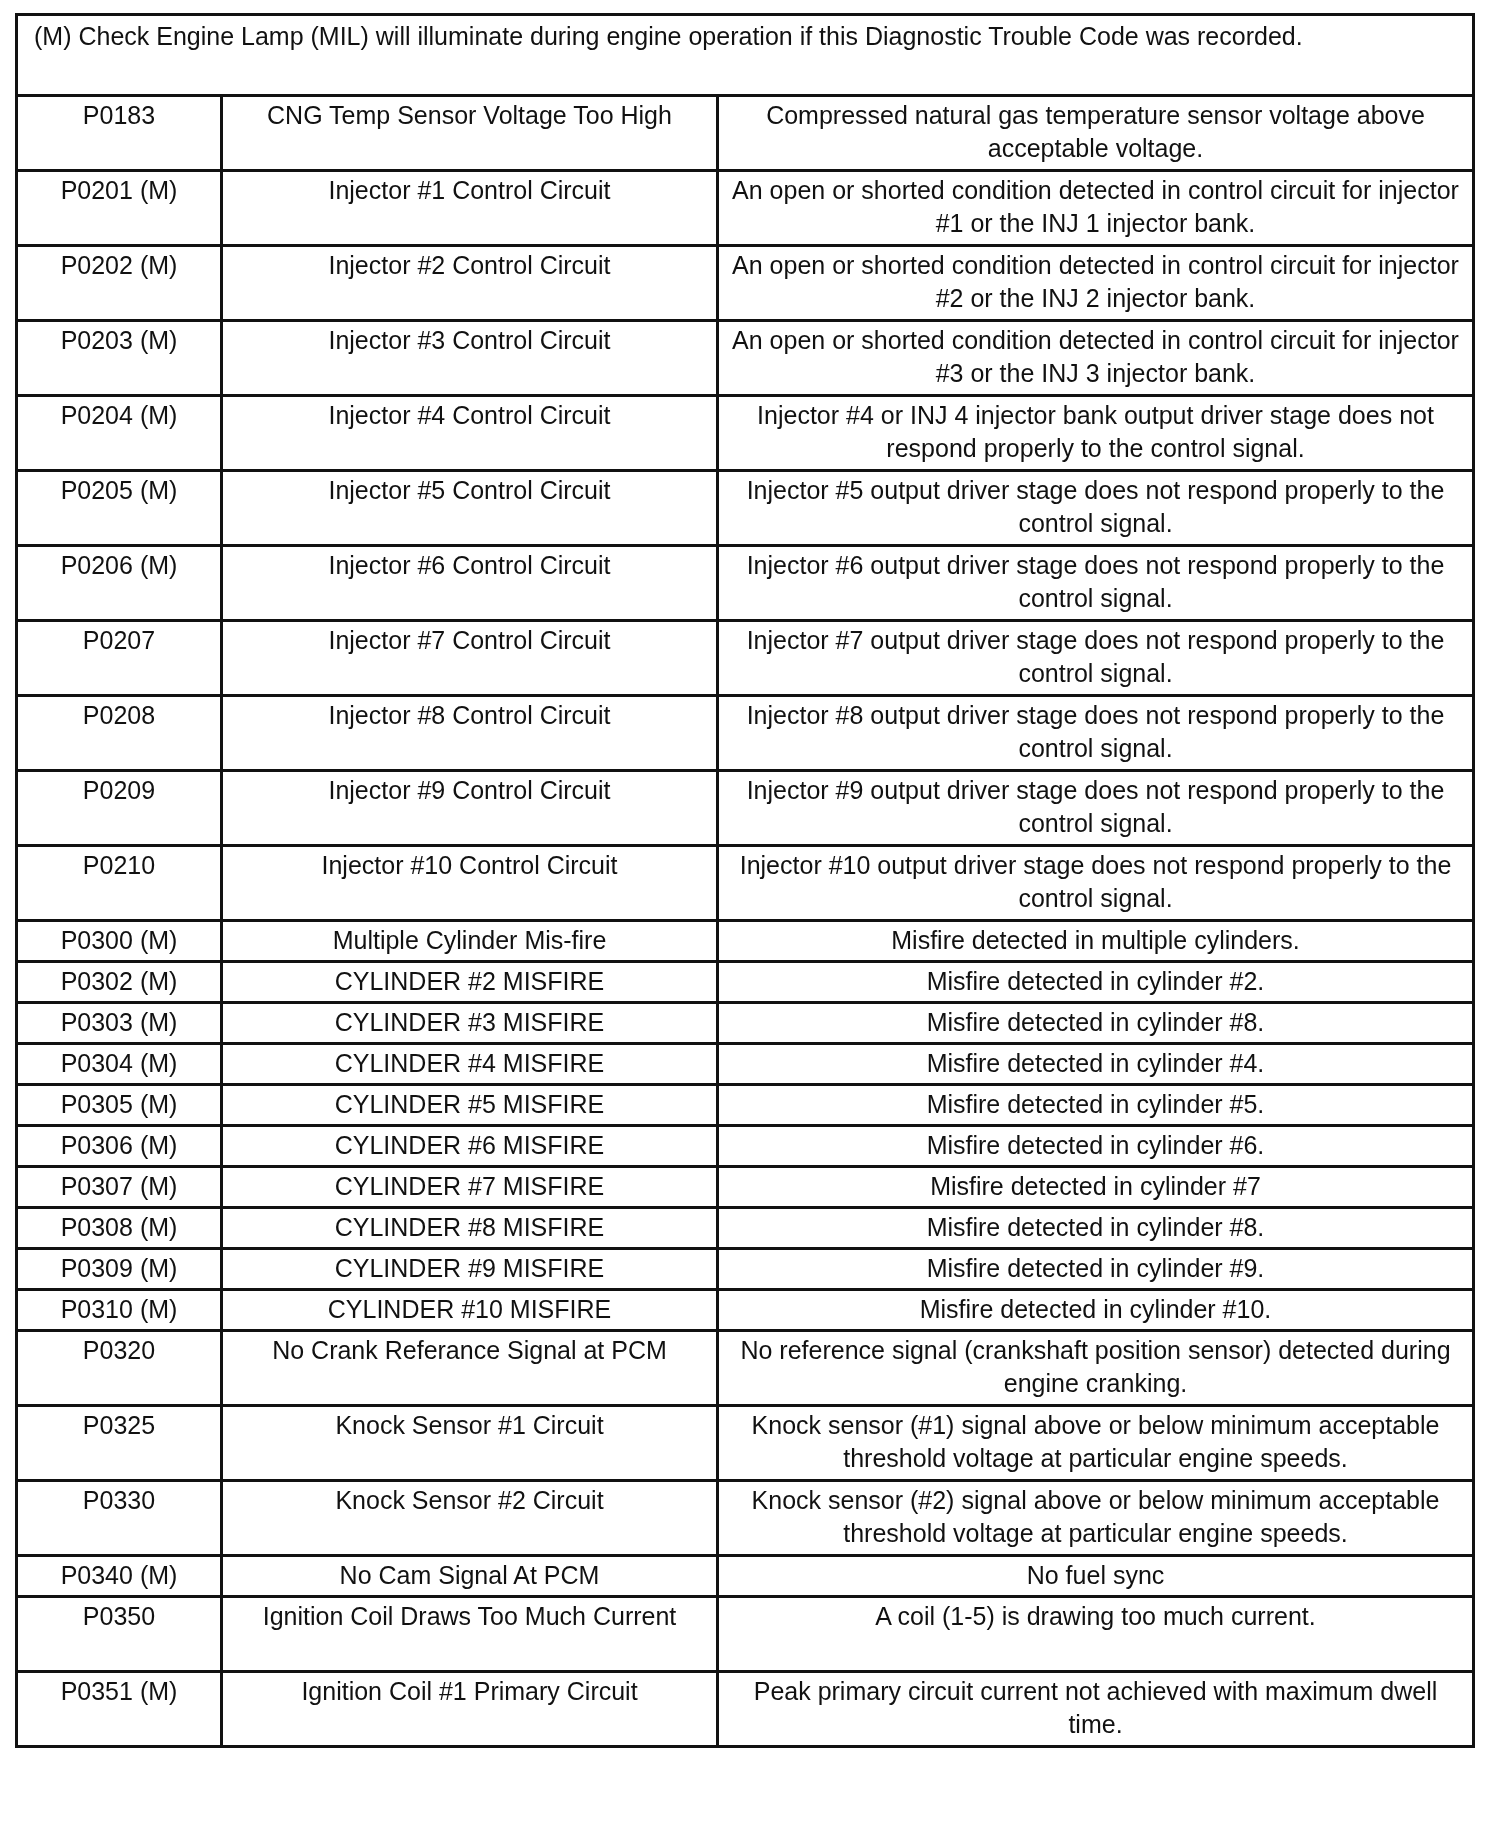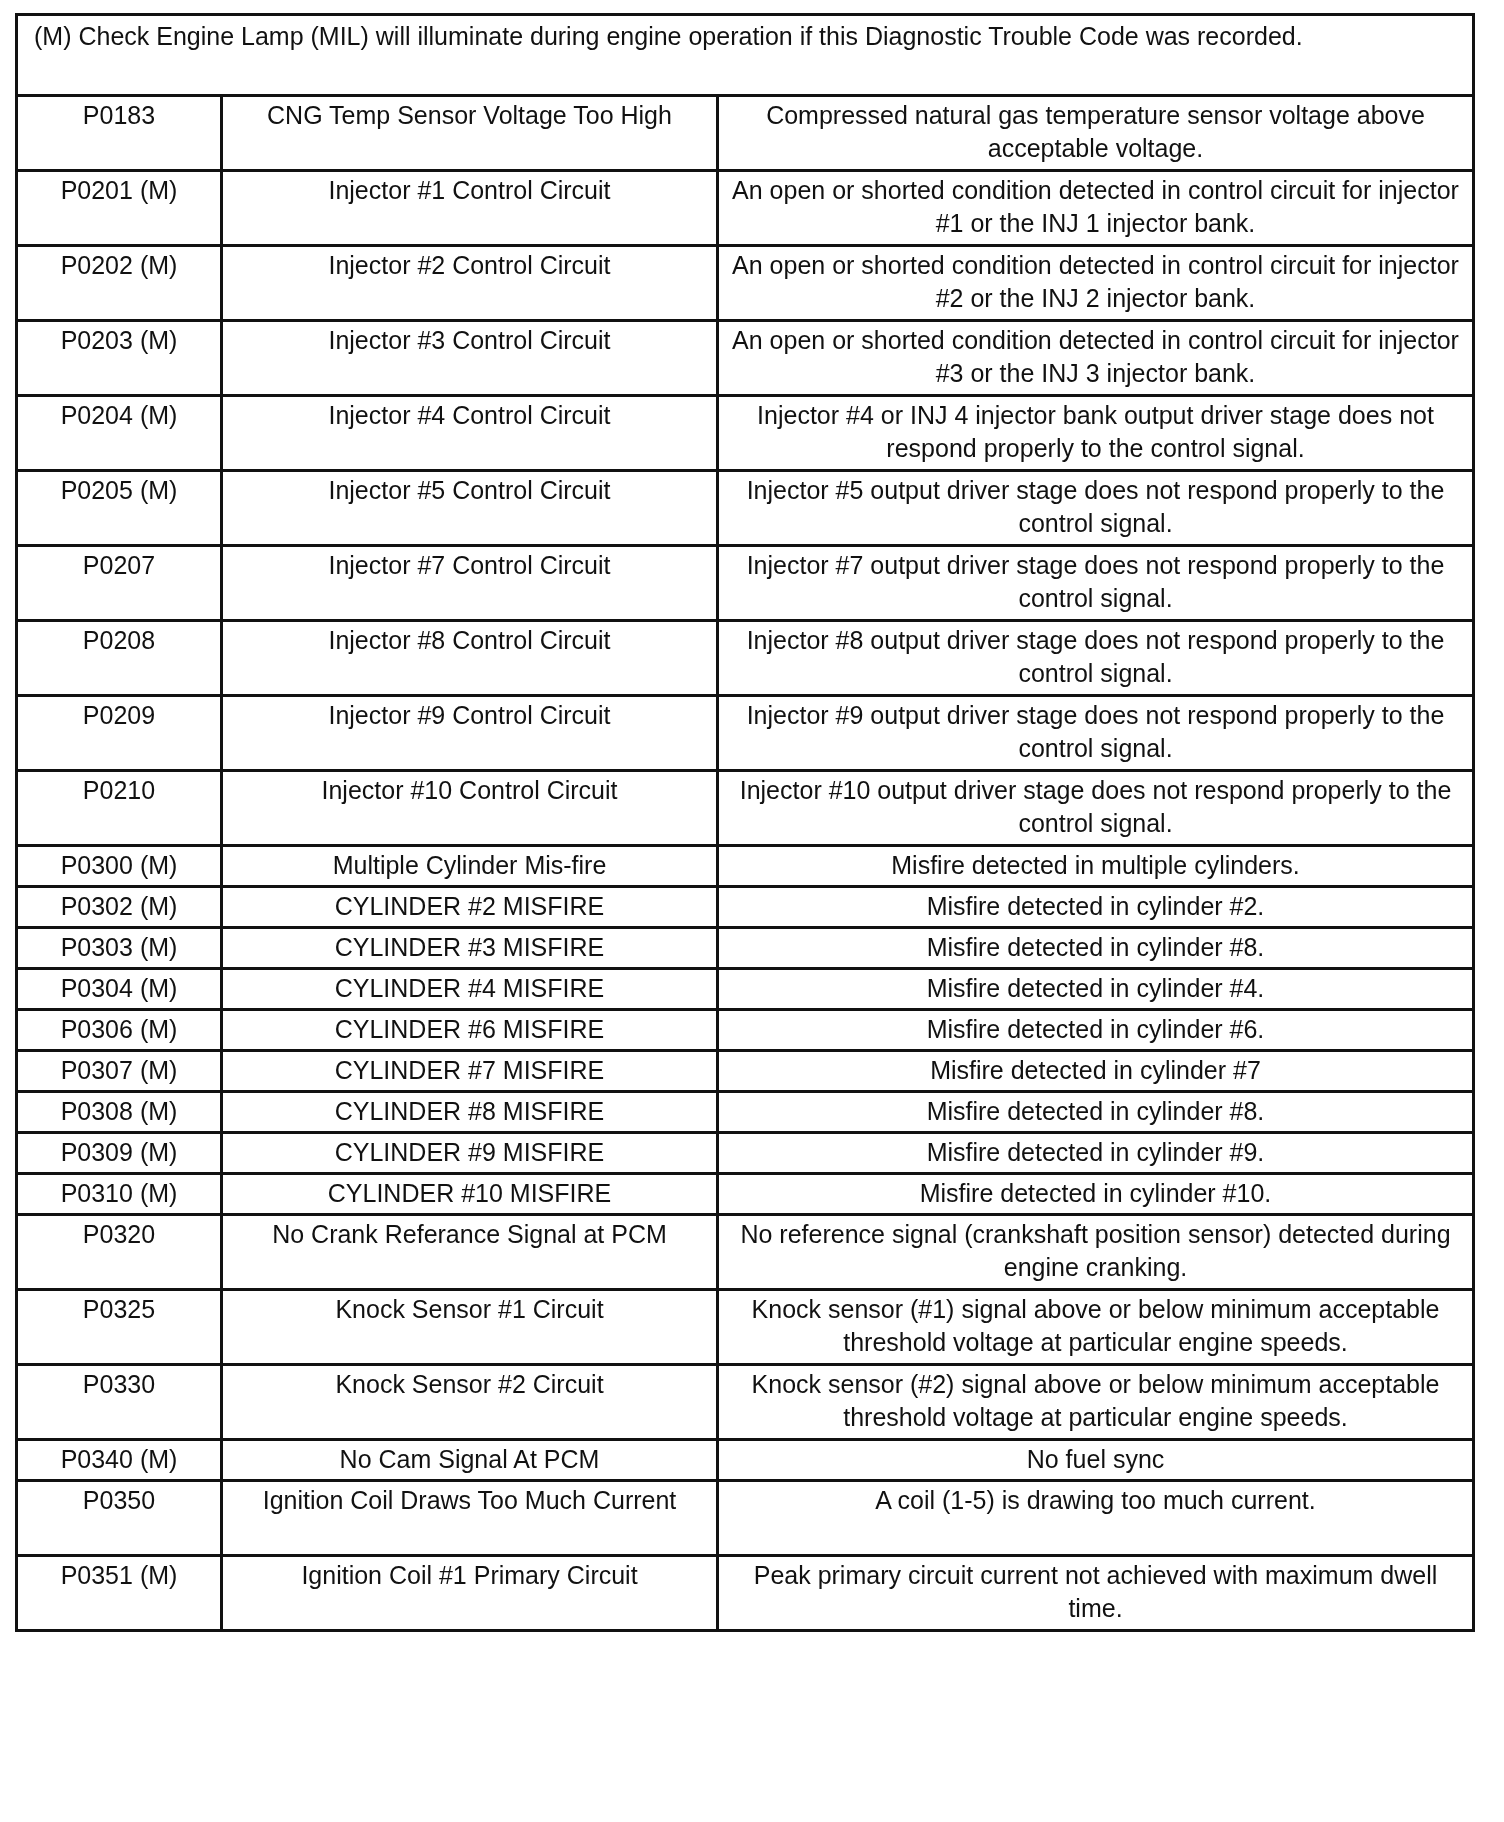--- a/index.html
+++ b/index.html
@@ -55,20 +55,25 @@
         <td>P0204 (M)</td>
         <td>Injector #4 Control Circuit</td>
         <td>Injector #4 or INJ 4 injector bank output driver stage does not respond properly to the control signal.</td>
       </tr>
       <tr class="two">
         <td>P0205 (M)</td>
         <td>Injector #5 Control Circuit</td>
         <td>Injector #5 output driver stage does not respond properly to the control signal.</td>
       </tr>
       <tr class="two">
+        <td>P0206 (M)</td>
+        <td>Injector #6 Control Circuit</td>
+        <td>Injector #6 output driver stage does not respond properly to the control signal.</td>
+      </tr>
+      <tr class="two">
         <td>P0207</td>
         <td>Injector #7 Control Circuit</td>
         <td>Injector #7 output driver stage does not respond properly to the control signal.</td>
       </tr>
       <tr class="two">
         <td>P0208</td>
         <td>Injector #8 Control Circuit</td>
         <td>Injector #8 output driver stage does not respond properly to the control signal.</td>
       </tr>
       <tr class="two">
@@ -93,20 +98,25 @@
       </tr>
       <tr class="one">
         <td>P0303 (M)</td>
         <td>CYLINDER #3 MISFIRE</td>
         <td>Misfire detected in cylinder #8.</td>
       </tr>
       <tr class="one">
         <td>P0304 (M)</td>
         <td>CYLINDER #4 MISFIRE</td>
         <td>Misfire detected in cylinder #4.</td>
+      </tr>
+      <tr class="one">
+        <td>P0305 (M)</td>
+        <td>CYLINDER #5 MISFIRE</td>
+        <td>Misfire detected in cylinder #5.</td>
       </tr>
       <tr class="one">
         <td>P0306 (M)</td>
         <td>CYLINDER #6 MISFIRE</td>
         <td>Misfire detected in cylinder #6.</td>
       </tr>
       <tr class="one">
         <td>P0307 (M)</td>
         <td>CYLINDER #7 MISFIRE</td>
         <td>Misfire detected in cylinder #7</td>

